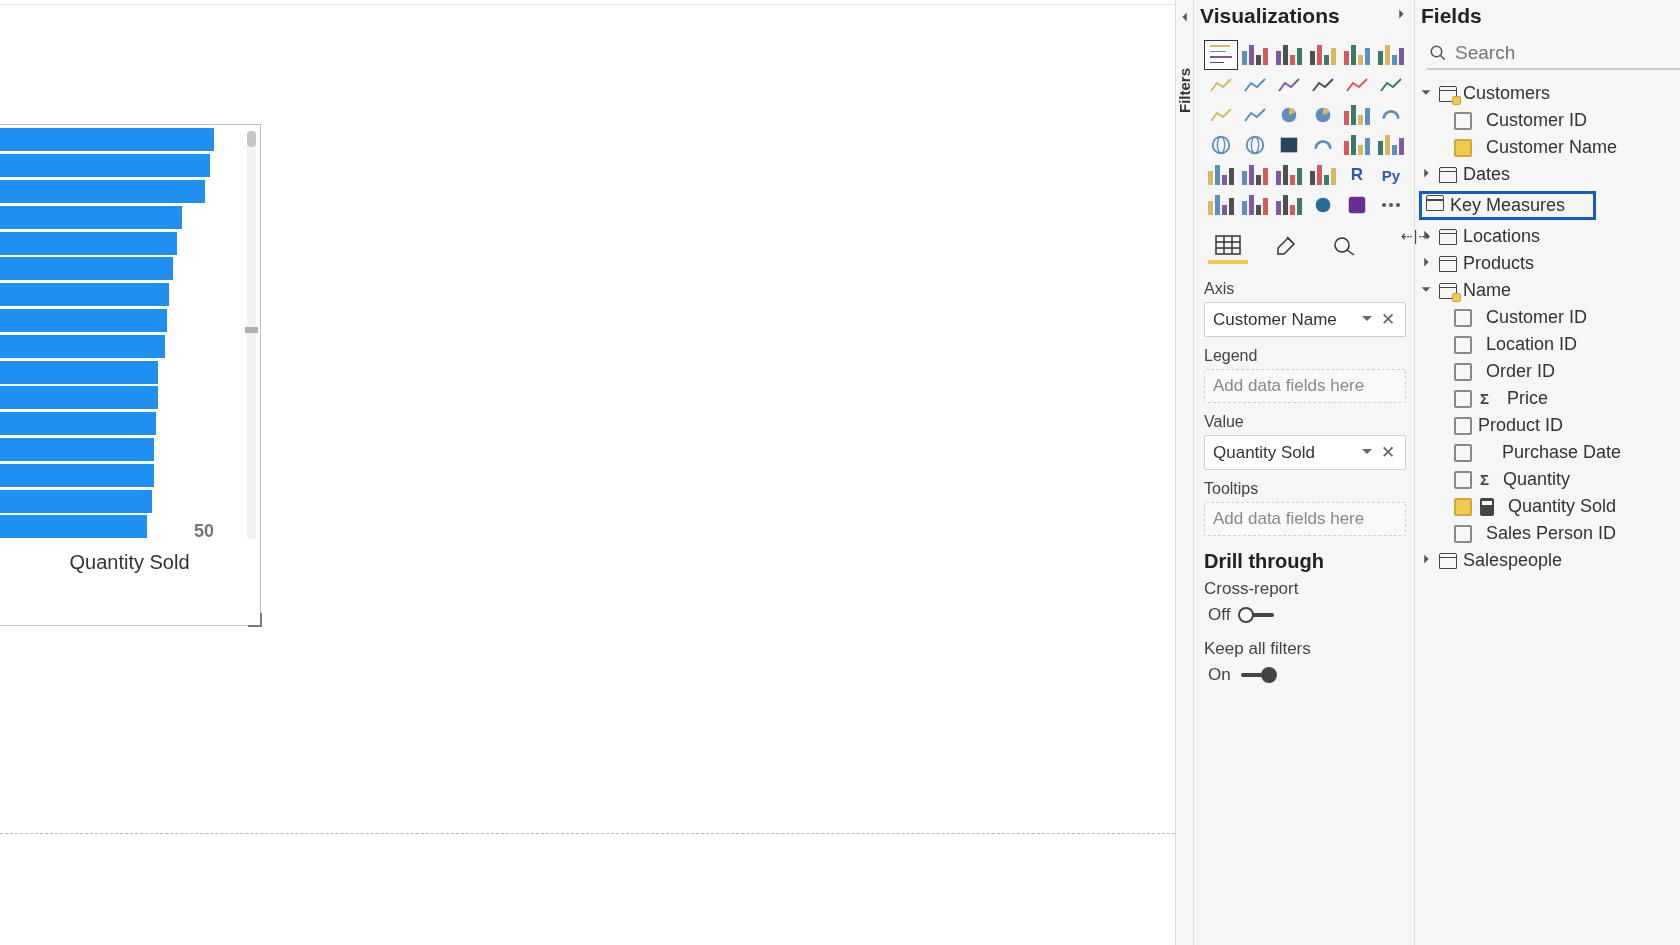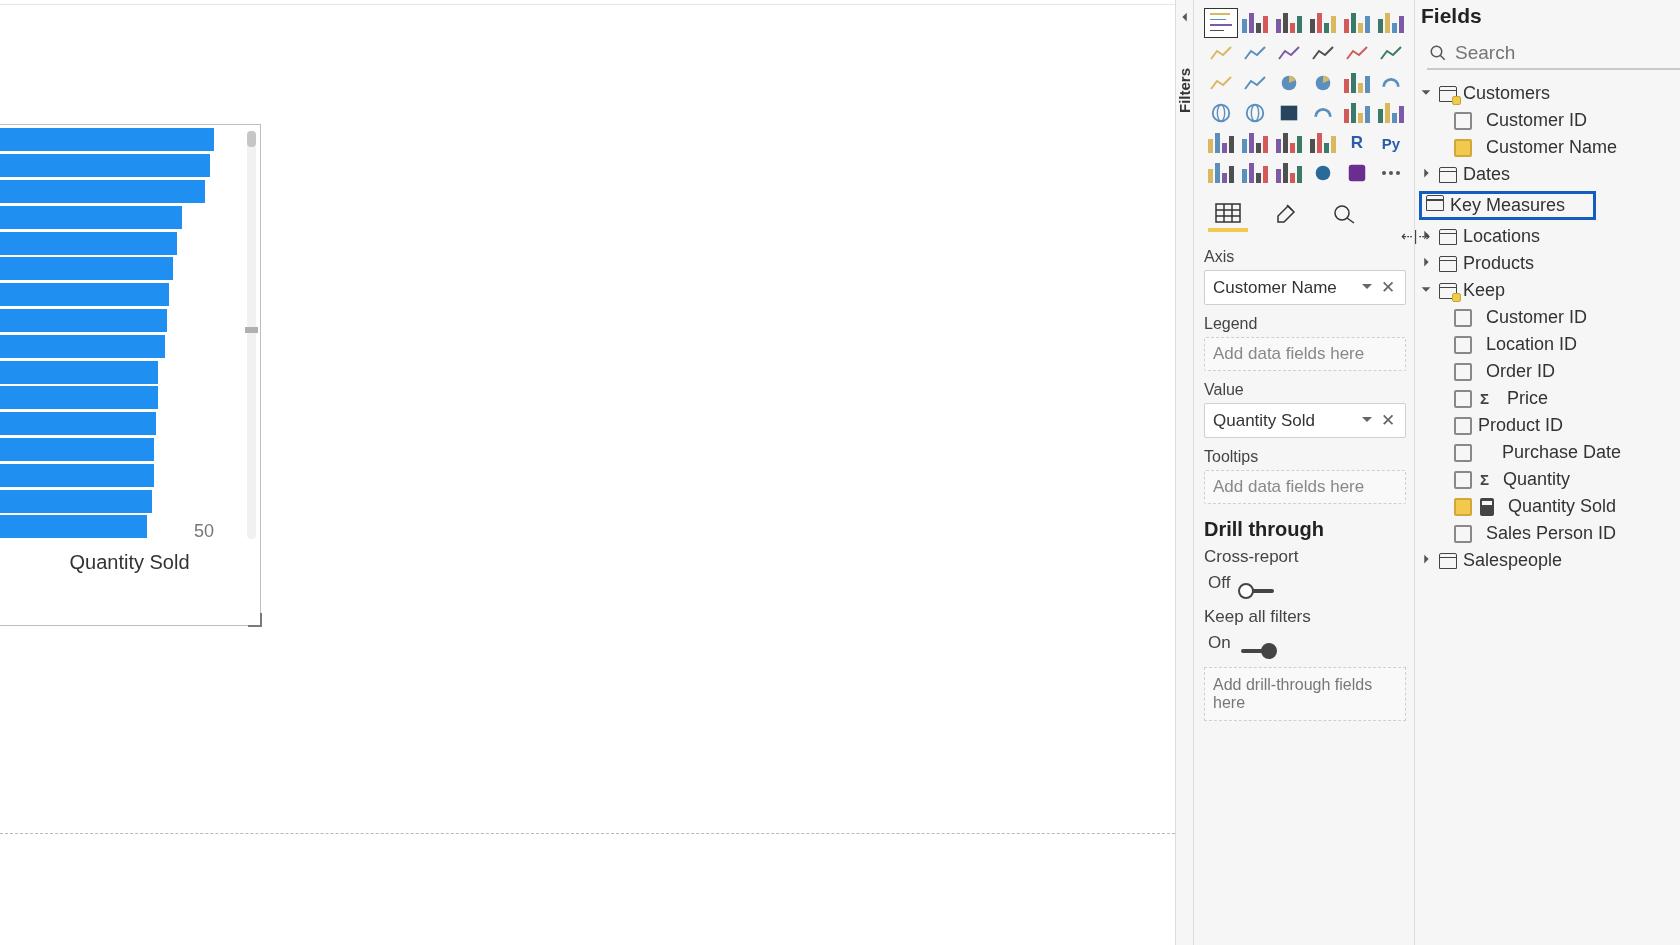--- a/index.html
+++ b/index.html
@@ -17,21 +17,21 @@
   .hicon svg { width:22px; height:22px; stroke:#555; fill:none; stroke-width:1.5; }
   .dots-h { display:flex; gap:3px; justify-content:center; align-items:center; }
   .dots-h span { width:4px; height:4px; border-radius:50%; background:#555; }
   .chart-body { position:relative; height:420px; padding: 8px 14px 0 0; }
   .scroll-track { position:absolute; right:4px; top:6px; bottom:6px; width:9px; background:#f1f1f1; border-radius:4px; }
   .scroll-thumb { position:absolute; right:4px; top:6px; width:9px; height:16px; background:#c6c6c6; border-radius:4px; }
   .scroll-midmark { position:absolute; right:2px; top:202px; width:13px; height:6px; background:#b0b0b0; }
   .bars { position:absolute; left:0; top:2px; right:24px; }
   .bar-row { height:25.8px; display:flex; align-items:center; }
   .bar { height:23px; background:#1f8ff2; }
-  .axis-tick { position:absolute; right:46px; bottom:3px; font-size:18px; color:#777; }
+  .axis-tick { position:absolute; right:46px; bottom:3px; font-size:18px; color:#777;font-weight:bold; }
   .xlabel { text-align:center; font-size:20px; color:#333; padding:6px 0 4px; }
   .size-grip { position:absolute; right:-2px; bottom:-2px; width:18px; height:18px; }
   .size-grip::before,.size-grip::after{content:"";position:absolute;background:#7a7a7a;}
   .size-grip::before{right:0;bottom:0;width:14px;height:2px;}
   .size-grip::after{right:0;bottom:0;width:2px;height:14px;}
 
   
   .right-col { position:absolute; left:1175px; top:0; width:505px; height:945px; border-left:1px solid #dcdcdc; background:#f6f6f6; display:flex; }
 
   .filters-rail { width:25px; background:#f6f6f6; border-right:1px solid #dcdcdc; display:flex; flex-direction:column; align-items:center; padding-top:10px; }
@@ -57,21 +57,21 @@
   .wells { padding:8px 8px 0 10px; font-size:16px; color:#444; }
   .well-label { margin:10px 0 4px 0; }
   .well-box { background:#fff; border:1px solid #cfcfcf; border-radius:2px; padding:6px 8px; display:flex; align-items:center; }
   .well-box.dashed { background:#f9f9f9; border-style:dashed; color:#888; }
   .well-box .val { flex:1; font-size:17px; color:#333; }
   .chev svg{width:16px;height:16px;fill:#666;}
   .xrm { width:18px; text-align:center; color:#666; font-size:17px; margin-left:4px; }
 
   .drill-hd { font-size:20px; color:#222; font-weight:600; padding:14px 0 6px 10px; }
   .drill-sec { padding:0 8px 0 10px; font-size:17px; color:#444; }
-  .toggle-row { display:flex; align-items:flex-end; gap:10px; margin:6px 0 14px 4px; font-size:17px; }
+  .toggle-row { display:flex; align-items:center; gap:10px; margin:6px 0 14px 4px; font-size:17px; }
   .toggle { width:34px; height:4px; background:#444; position:relative; border-radius:2px; }
   .toggle .knob { position:absolute; top:-6px; width:16px; height:16px; border-radius:50%; background:#fff; border:2px solid #444; }
   .toggle.off .knob{ left:-2px; }
   .toggle.on .knob{ right:-2px; background:#444; }
   .drill-drop { margin:10px 0; background:#f9f9f9; border:1px dashed #cfcfcf; padding:8px; font-size:16px; color:#777; }
 
   
   .fields-pane { flex:1; background:#f6f6f6; display:flex; flex-direction:column; position:relative; }
   .search-wrap { margin:6px 8px 8px 12px; display:flex; align-items:center; border-bottom:2px solid #c9c9c9; padding:4px 0; }
   .search-wrap svg{width:18px;height:18px;stroke:#555;fill:none;stroke-width:2;margin:0 8px 0 2px;}
@@ -167,20 +167,26 @@
 <div class="right-col">
 
   <div class="filters-rail">
     <div class="fcaret"><svg viewBox="0 0 16 16">
           <path d="M10 3l-5 5 5 5z"></path>
         </svg></div>
     <div class="ftxt">Filters</div>
   </div>
 
   <div class="viz-pane">
+    <div class="pane-hd">
+      <div class="pane-title">Visualizations</div>
+      <div class="caret-r"><svg viewBox="0 0 16 16">
+            <path d="M6 3l5 5-5 5z"></path>
+          </svg></div>
+    </div>
     <div class="icon-grid" id="viz-grid">
         <div class="vi sel">
           <div class="vi-bb" style="flex-direction: column; align-items: flex-start;">
             <span style="height: 4px; width: 20px; background: rgb(217, 184, 95); margin-bottom: 2px;"></span>
             <span style="height: 4px; width: 16px; background: rgb(90, 143, 190); margin-bottom: 2px;"></span>
             <span style="height: 4px; width: 22px; background: rgb(125, 90, 166); margin-bottom: 2px;"></span>
             <span style="height: 4px; width: 14px; background: rgb(79, 79, 79); margin-bottom: 2px;"></span>
           </div>
         </div>
         <div class="vi">
@@ -486,21 +492,20 @@
             <div class="knob"></div>
           </div>
       </div>
       <div>Keep all filters</div>
       <div class="toggle-row">
         <span>On</span>
         <div class="toggle on">
             <div class="knob"></div>
           </div>
       </div>
-      <div class="drill-drop">Add drill-through fields here</div>
     </div>
   </div>
 
   <div class="fields-pane">
     <div class="pane-hd">
       <div class="pane-title">Fields</div>
 
     </div>
     <div class="search-wrap">
       <svg viewBox="0 0 24 24">
@@ -557,21 +562,21 @@
           <span class="tblicon"></span>
           <span>Products</span>
         </div>
         <div class="tnode tbl">
           <span class="tcaret"><svg viewBox="0 0 16 16">
               <path d="M3 6l5 5 5-5z"></path>
             </svg></span>
           <span class="tblicon">
             <span class="yellow-dot"></span>
           </span>
-          <span>Keep</span>
+          <span>Name</span>
         </div>
         <div class="tnode lv1">
           <span class="cbx"></span>
           <span style="margin-left:8px">Customer ID</span>
         </div>
         <div class="tnode lv1">
           <span class="cbx"></span>
           <span style="margin-left:8px">Location ID</span>
         </div>
         <div class="tnode lv1">

